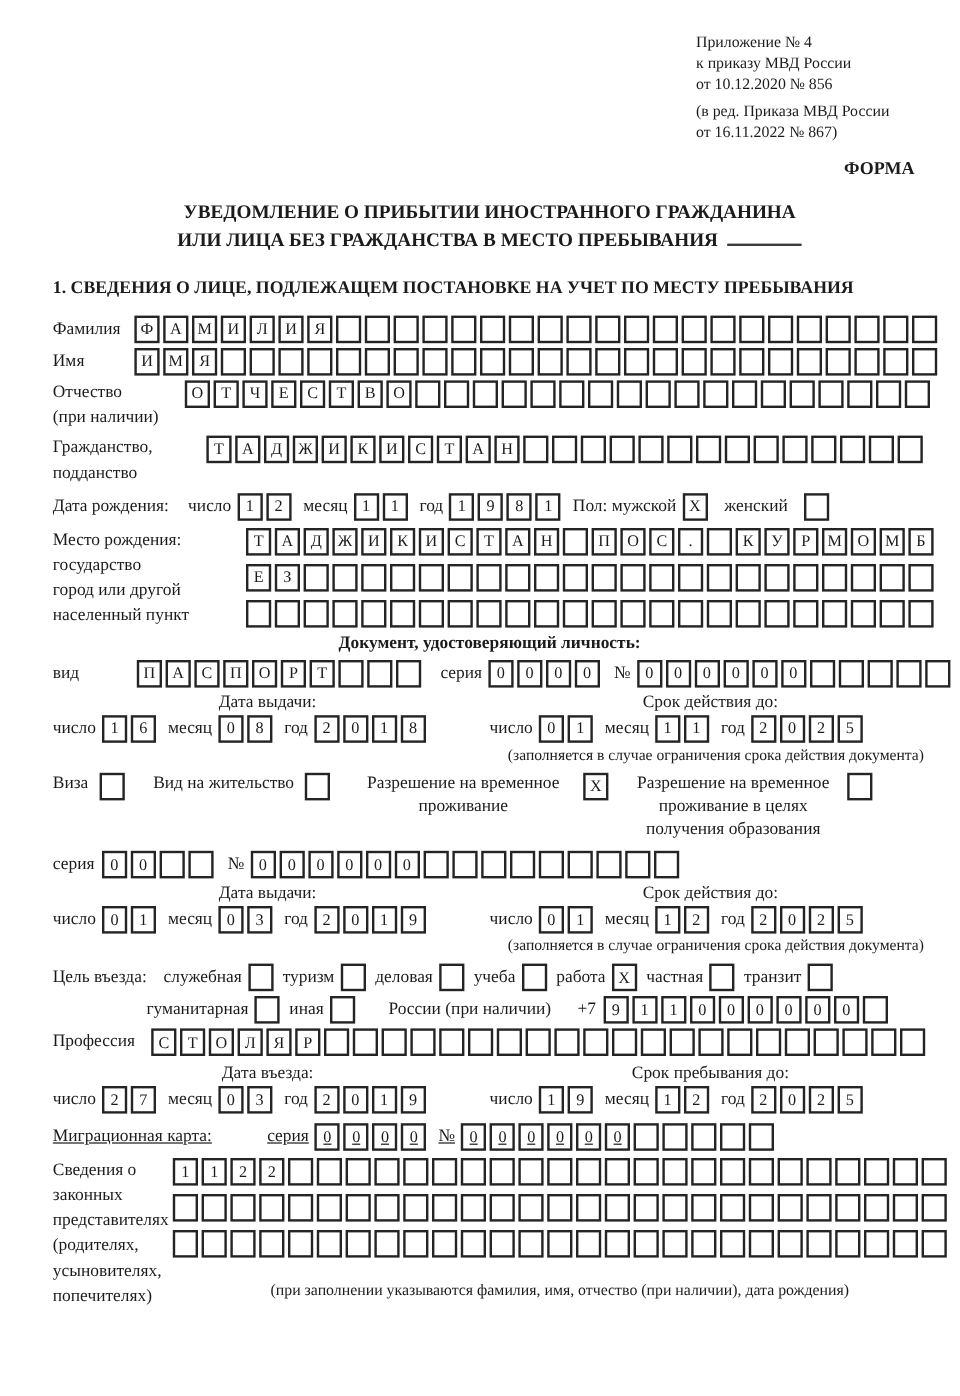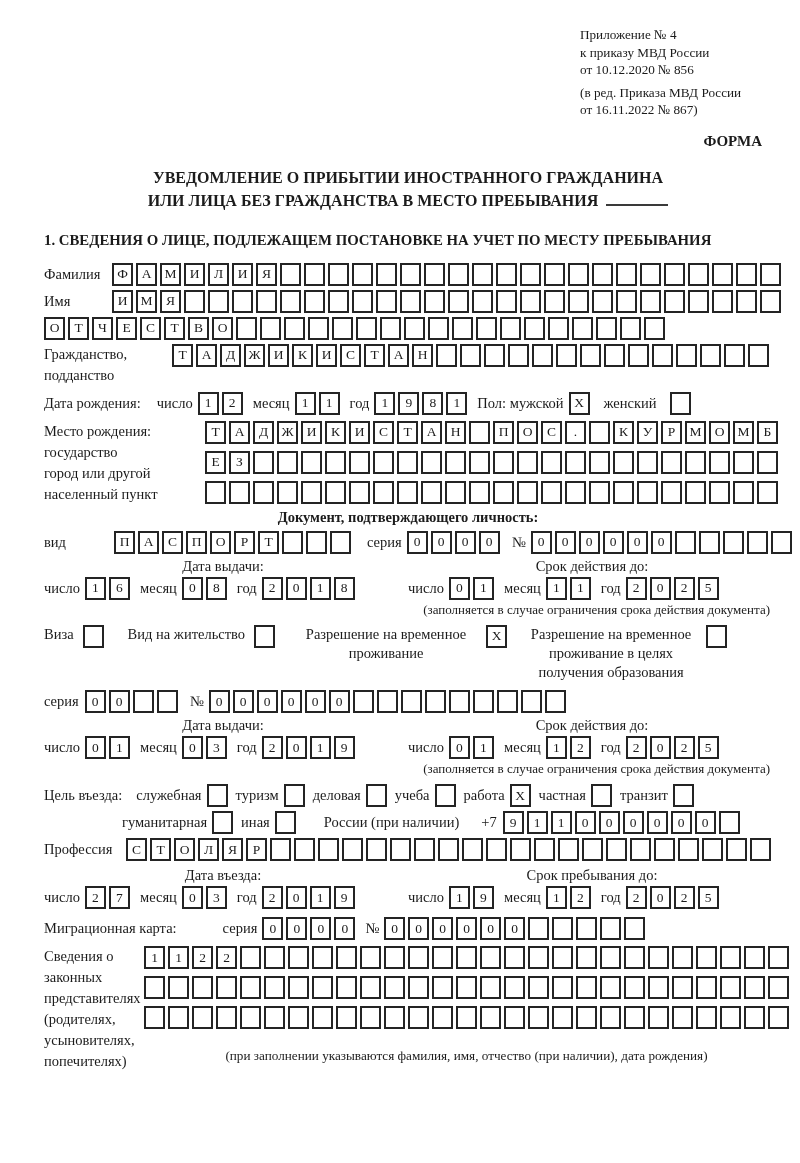--- a/index.html
+++ b/index.html
@@ -153,20 +153,24 @@
           <span class="cell"></span>
           <span class="cell"></span>
           <span class="cell"></span>
           <span class="cell"></span>
           <span class="cell"></span>
           <span class="cell"></span>
         </span>
     </div>
 
     <div class="frow top">
+      <span class="lblcol w-pat">
+        <div>Отчество</div>
+        <div>(при наличии)</div>
+      </span>
       <span class="cells">
           <span class="cell">О</span>
           <span class="cell">Т</span>
           <span class="cell">Ч</span>
           <span class="cell">Е</span>
           <span class="cell">С</span>
           <span class="cell">Т</span>
           <span class="cell">В</span>
           <span class="cell">О</span>
           <span class="cell"></span>
@@ -335,21 +339,21 @@
             <span class="cell"></span>
             <span class="cell"></span>
             <span class="cell"></span>
             <span class="cell"></span>
             <span class="cell"></span>
             <span class="cell"></span>
           </span>
       </span>
     </div>
 
-    <div class="center-bold">Документ, подтверждающего личность:</div>
+    <div class="center-bold">Документ, удостоверяющий личность:</div>
 
     <div class="frow">
       <span class="lbl" style="width:64px;">вид</span>
       <span class="cells">
           <span class="cell">П</span>
           <span class="cell">А</span>
           <span class="cell">С</span>
           <span class="cell">П</span>
           <span class="cell">О</span>
           <span class="cell">Р</span>
@@ -670,21 +674,21 @@
           <span class="cells">
               <span class="cell">2</span>
               <span class="cell">0</span>
               <span class="cell">2</span>
               <span class="cell">5</span>
             </span>
         </div>
       </div>
     </div>
 
-    <div class="frow" style="margin-top:8px;">
+    <div class="frow" style="margin-top:8px;text-decoration:underline;">
       <span class="lbl">Миграционная карта:</span>
       <span class="inlbl" style="margin-left:40px;">серия</span>
       <span class="cells">
           <span class="cell">0</span>
           <span class="cell">0</span>
           <span class="cell">0</span>
           <span class="cell">0</span>
         </span>
       <span class="inlbl">№</span>
       <span class="cells">

